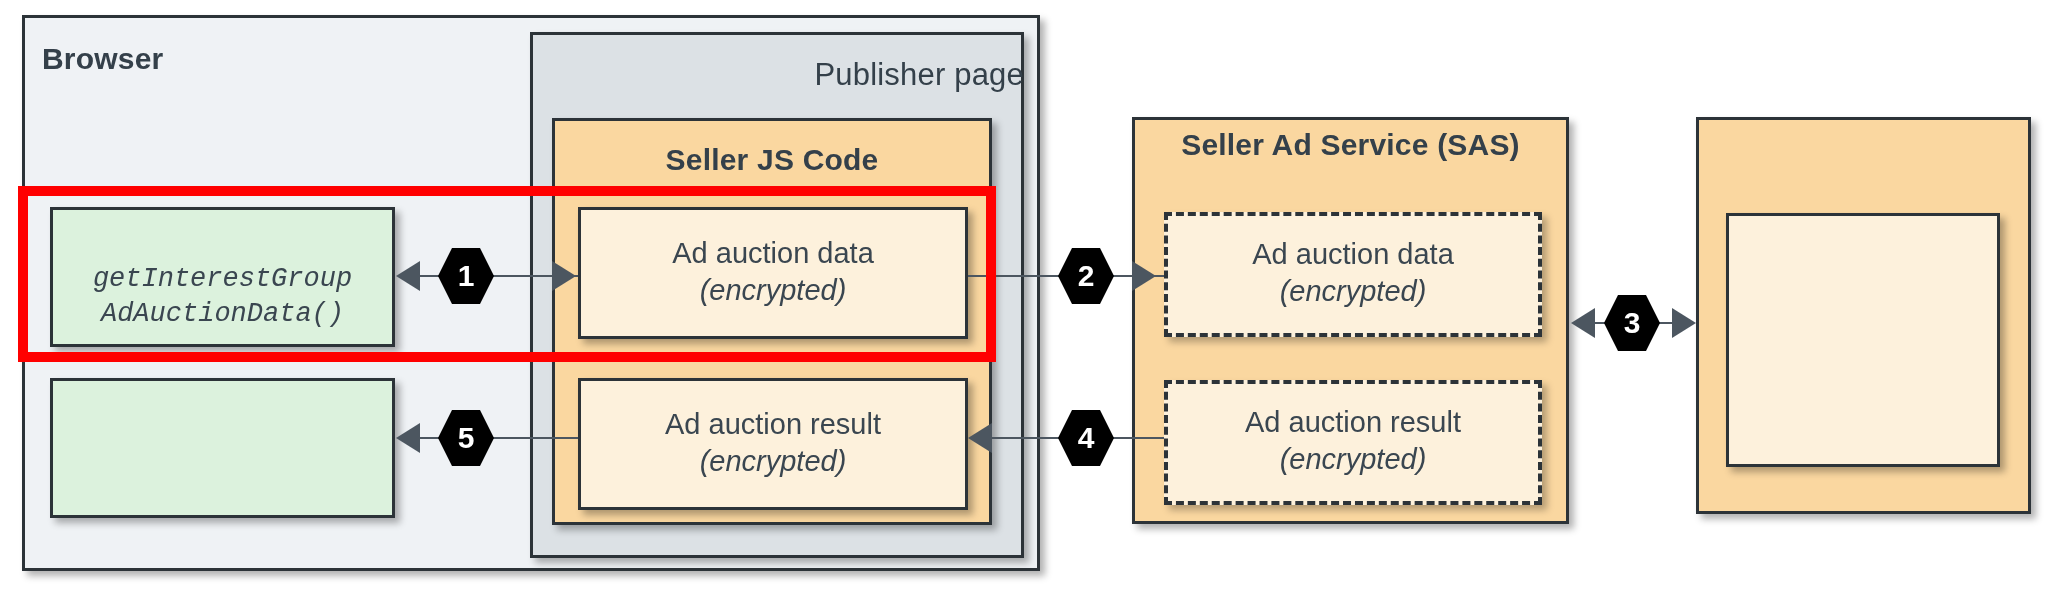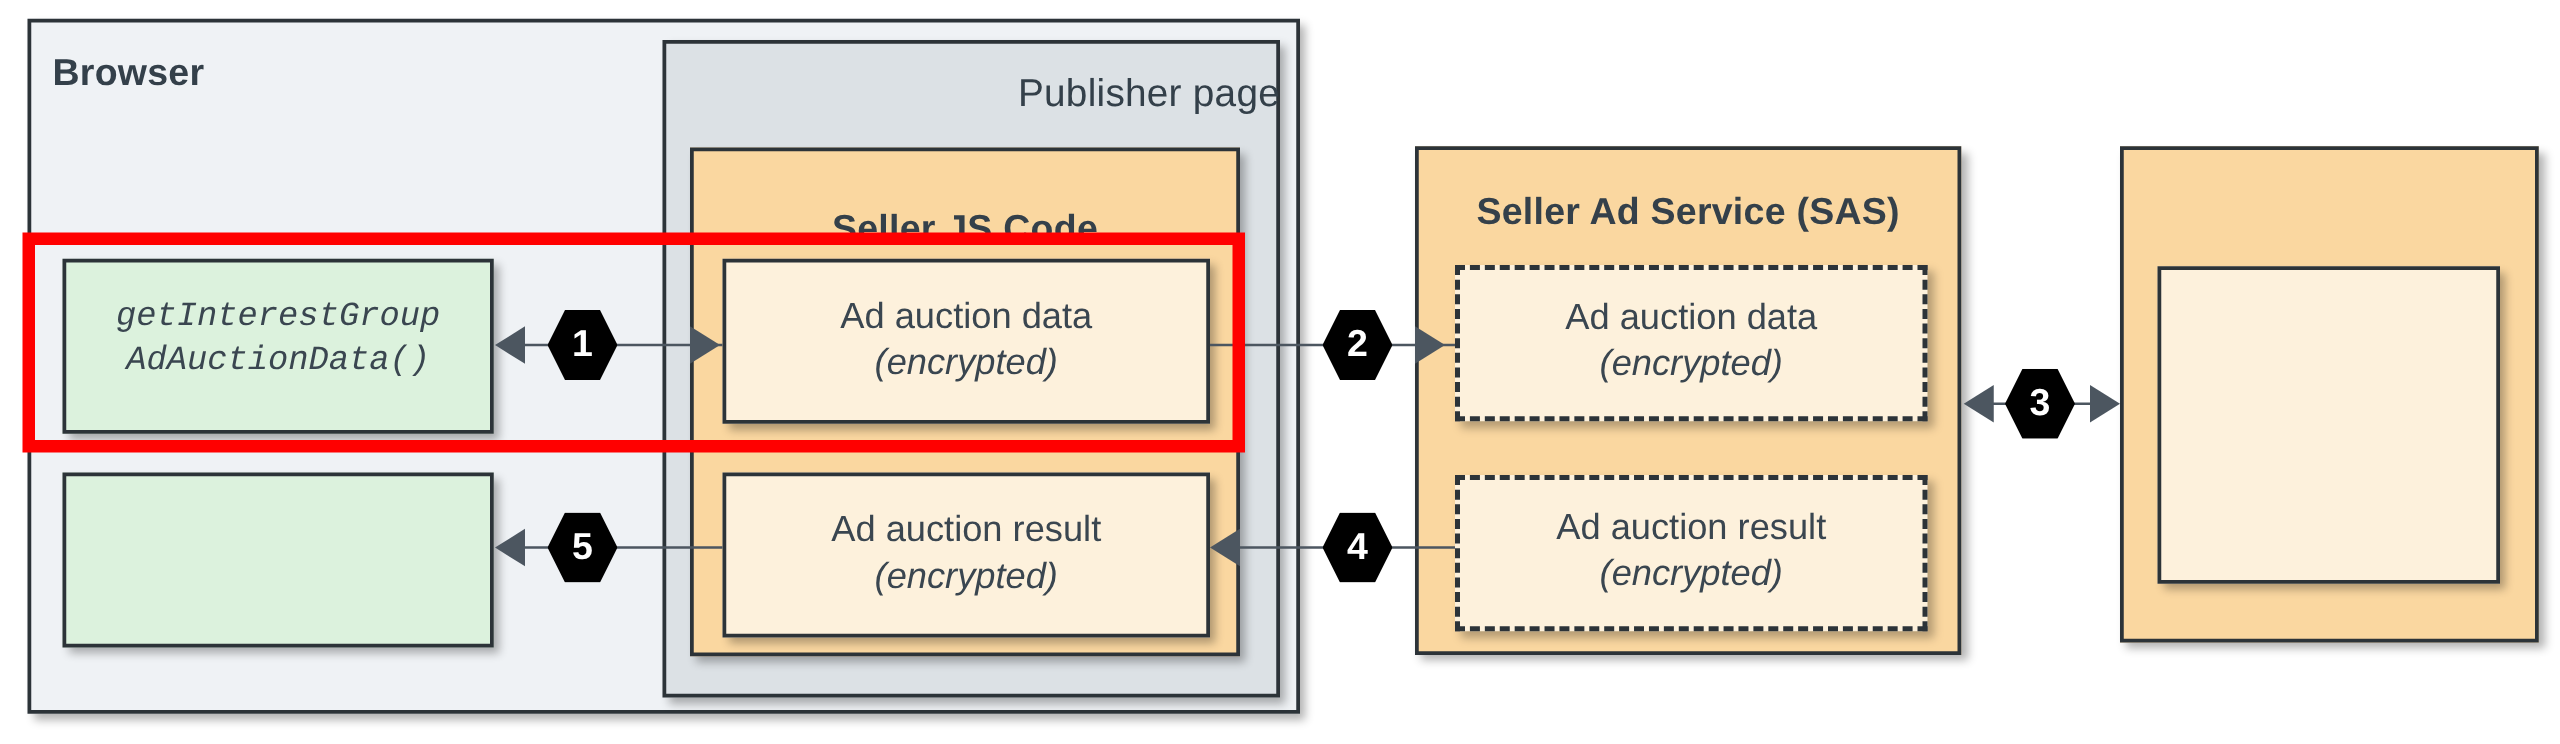--- a/index.html
+++ b/index.html
@@ -17,21 +17,21 @@
 
   .title{position:absolute;left:0;right:0;text-align:center;
          color:#34404a;font-weight:bold;letter-spacing:.2px;}
   .title-plain{font-weight:normal;}
 
   .ctext{position:absolute;left:0;right:0;text-align:center;color:#3a4650;
          line-height:1.28;}
   .ctext em{display:block;}
 
   .mono{font-family:"Liberation Mono","DejaVu Sans Mono",monospace;
-        font-style:italic;color:#3a4650;}
+        font-style:italic;color:#3a4650;margin-top:25px;}
 
   
   #browser   {left:22px;  top:15px;  width:1018px; height:556px; background:#eff2f5;}
   #publisher {left:530px; top:32px;  width:494px;  height:526px; background:#dce1e5;}
   #sellerjs  {left:552px; top:118px; width:440px;  height:407px; background:#fad7a0;}
   #sas       {left:1132px;top:117px; width:437px;  height:407px; background:#fad7a0;}
   #sfe       {left:1696px;top:117px; width:335px;  height:397px; background:#fad7a0;}
 
   
   #gigad     {left:50px;  top:207px; width:345px;  height:140px; background:#dcf2dd;}
@@ -69,24 +69,24 @@
 
 <div class="stage">
 
   <div class="box" id="browser"></div>
   <div class="title" style="top:42px;left:42px;right:auto;text-align:left;font-size:30px;">Browser</div>
 
   <div class="box" id="publisher"></div>
   <div class="title title-plain" style="top:57px;left:530px;width:494px;right:auto;font-size:31px;text-align:right;">Publisher page</div>
 
   <div class="box" id="sellerjs"></div>
-  <div class="title" style="top:143px;left:552px;width:440px;right:auto;font-size:30px;margin-top:24px;">Seller JS Code</div>
+  <div class="title" style="top:143px;left:552px;width:440px;right:auto;font-size:30px;">Seller JS Code</div>
 
   <div class="box" id="sas"></div>
-  <div class="title" style="top:153px;left:1132px;width:437px;right:auto;font-size:30px;">Seller Ad Service (SAS)</div>
+  <div class="title" style="top:128px;left:1132px;width:437px;right:auto;font-size:30px;">Seller Ad Service (SAS)</div>
 
   <div class="box" id="sfe"></div>
 
   <div class="box" id="gigad"></div>
   <div class="ctext mono" style="top:237px;left:50px;width:345px;right:auto;font-size:27px;">
     <span>getInterestGroup</span><br>
     <span>AdAuctionData()</span>
   </div>
 
   <div class="box" id="runad"></div>

